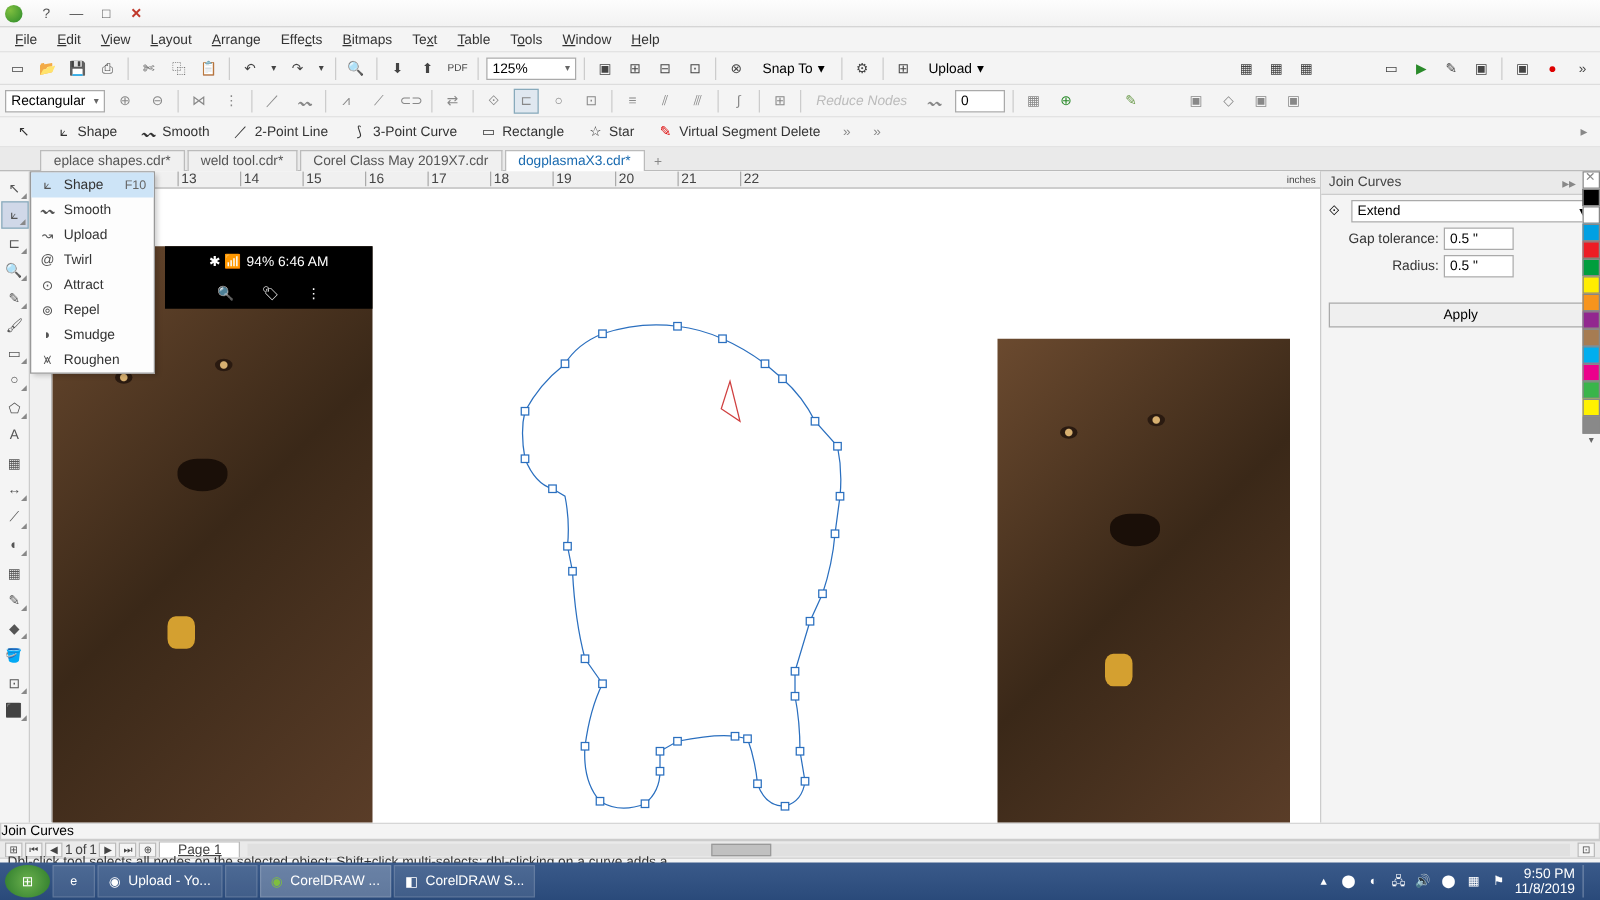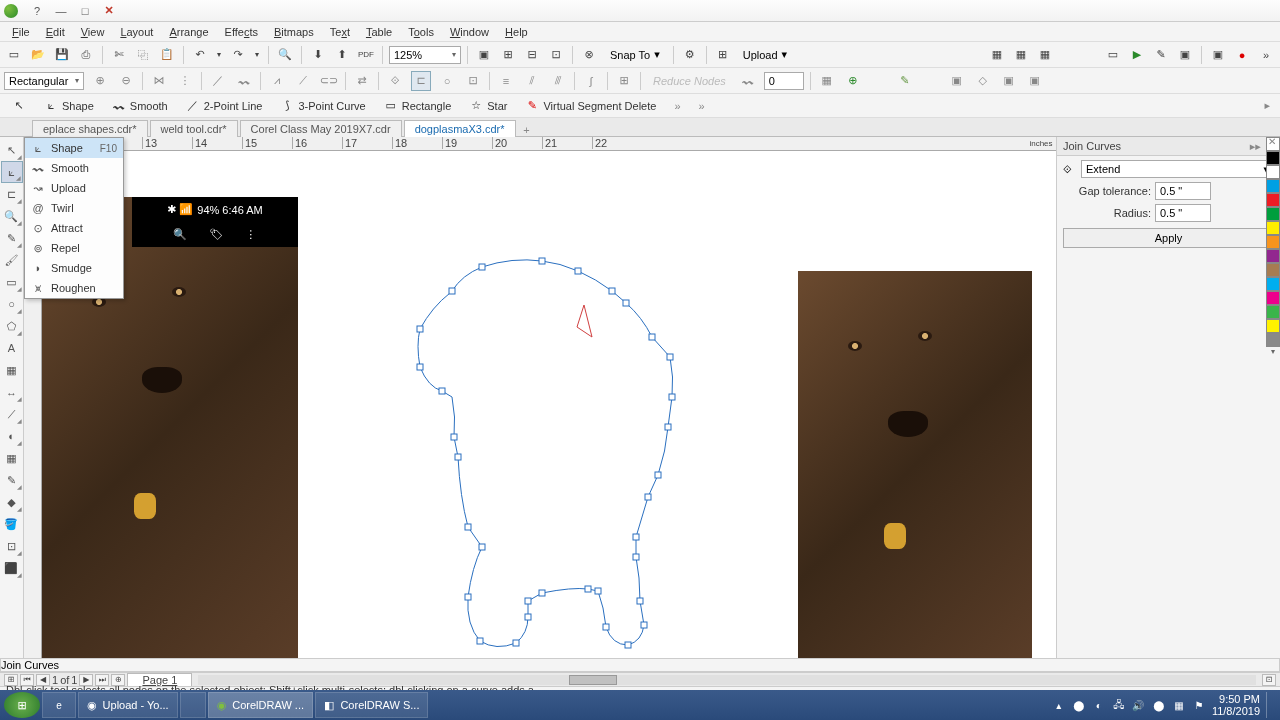--- a/index.html
+++ b/index.html
@@ -96,21 +96,21 @@
 
 
 .docker { width: 224px; background: #f4f4f4; border-left: 1px solid #ccc; display: flex; flex-direction: column; }
 .docker .dtitle { height: 19px; background: #eaeaea; border-bottom: 1px solid #ccc; display: flex; align-items: center; padding: 0 6px; color: #444; }
 .docker .dtitle .dclose { margin-left: auto; display: flex; gap: 4px; color: #888; }
 .docker .dbody { padding: 4px 6px; display: flex; flex-direction: column; gap: 4px; }
 .docker .drow { display: flex; align-items: center; gap: 4px; }
 .docker .dlabel { width: 88px; text-align: right; color: #333; }
 .docker .dsel { flex: 1; height: 18px; border: 1px solid #aaa; background: #fff; padding: 0 4px; display: flex; align-items: center; justify-content: space-between; }
 .docker .dspin { width: 56px; height: 18px; border: 1px solid #aaa; background: #fff; padding: 0 4px; display: flex; align-items: center; }
-.docker .dbtn { height: 20px; border: 1px solid #aaa; background: #efefef; display: flex; align-items: center; justify-content: center; margin: 2px 0; }
+.docker .dbtn { height: 20px; border: 1px solid #aaa; background: #efefef; display: flex; align-items: center; justify-content: center; margin: 16px 0; }
 
 
 .palette { position: absolute; right: 0; top: 137px; width: 14px; display: flex; flex-direction: column; }
 .palette .sw { width: 14px; height: 14px; border: 1px solid #888; }
 .palette .nosw { width: 14px; height: 14px; background: #fff; border: 1px solid #888; position: relative; }
 .palette .nosw::after { content: "✕"; position: absolute; top: -2px; left: 1px; font-size: 10px; color: #888; }
 
 
 .pagenav { height: 14px; background: #eaeaea; border-top: 1px solid #ccc; display: flex; align-items: center; padding: 0 4px; gap: 2px; font-size: 10px; color: #444; overflow: hidden; white-space: nowrap; }
 .pagenav .pnbtn { width: 14px; height: 12px; border: 1px solid #bbb; background: #f4f4f4; display: flex; align-items: center; justify-content: center; font-size: 8px; flex: none; }

